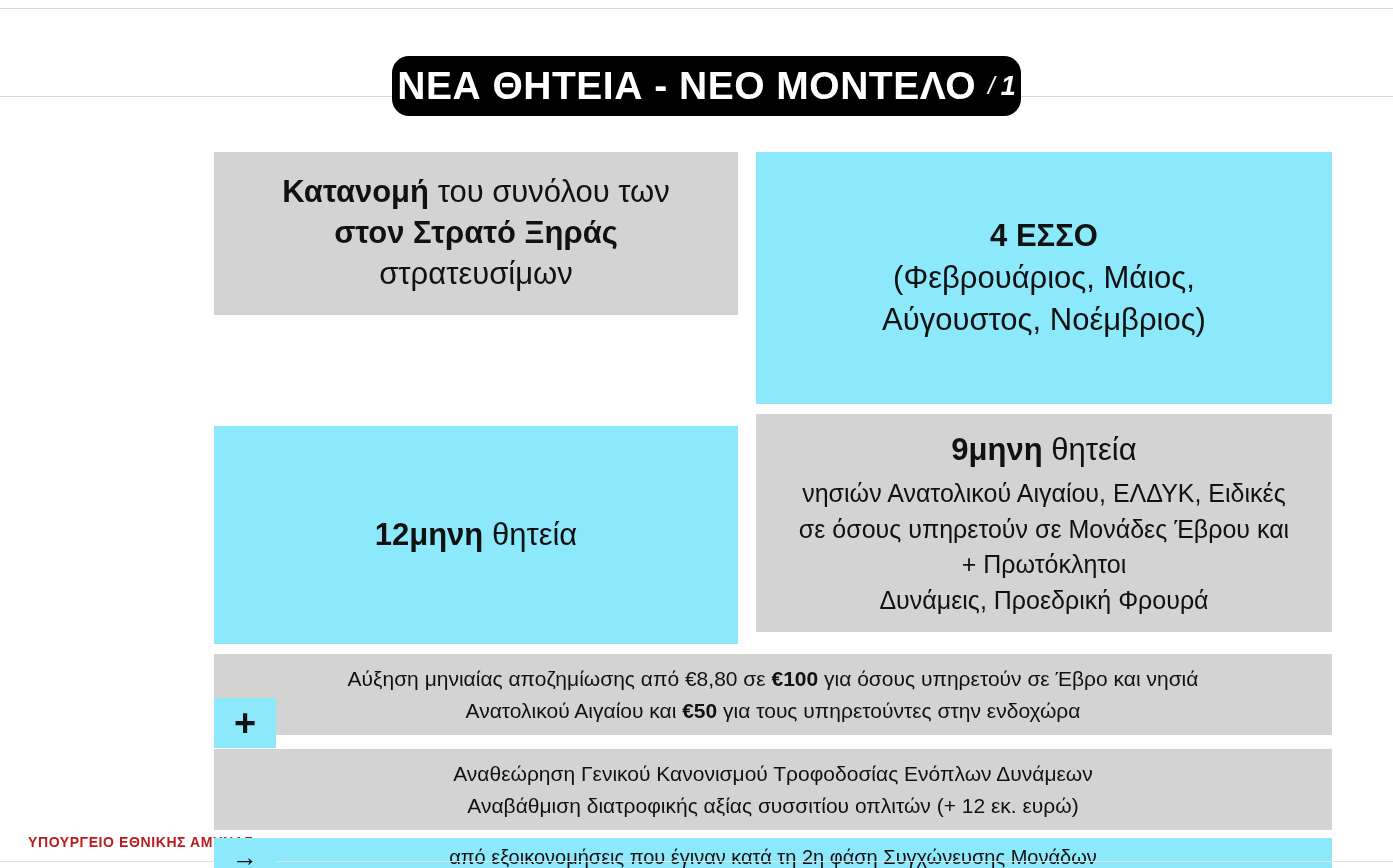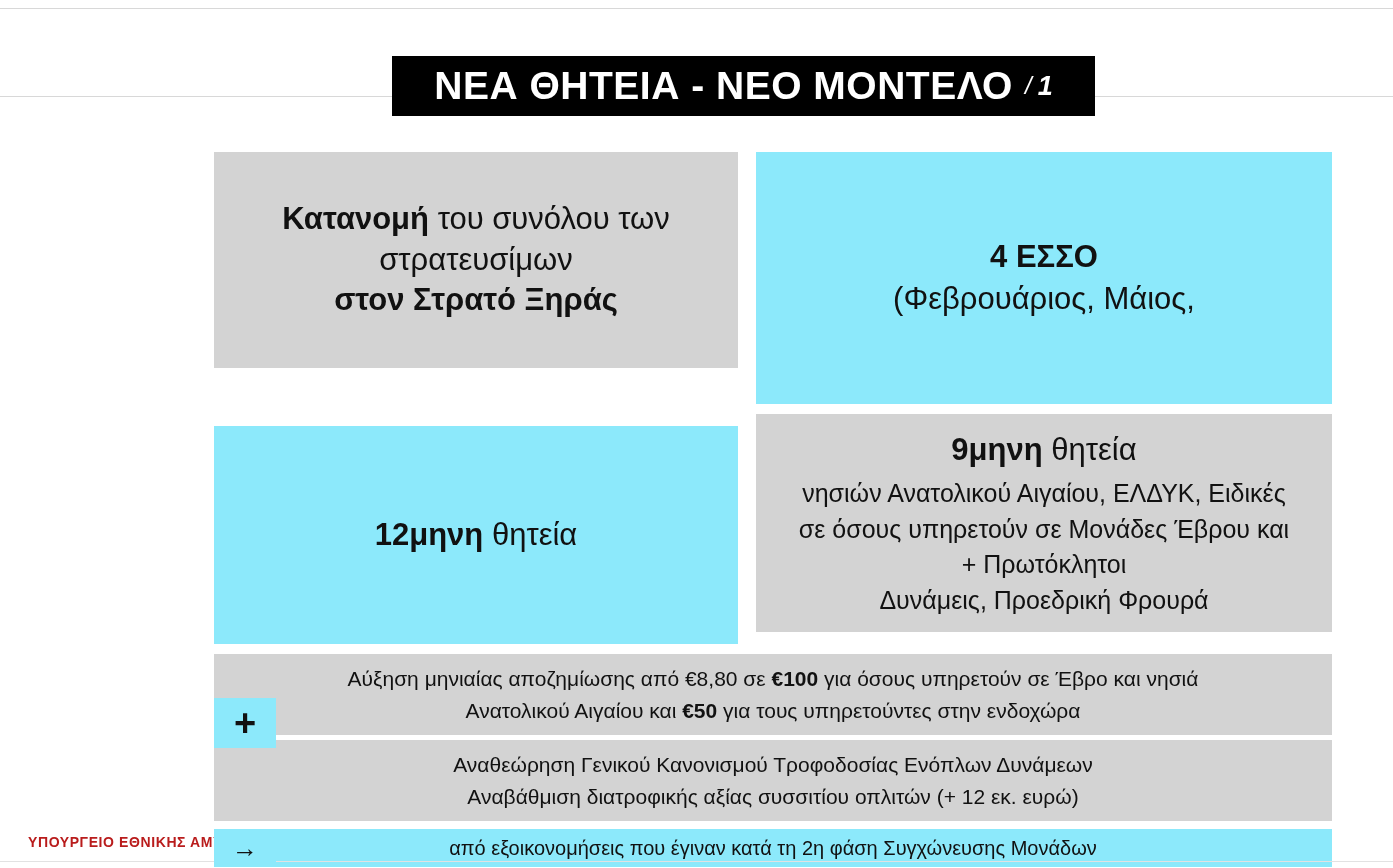--- a/index.html
+++ b/index.html
@@ -28,28 +28,29 @@
     left: 0;
     top: 96px;
     width: 100%;
     height: 1px;
     background: #d8d8d8;
   }
   .title-wrap {
     position: absolute;
     left: 392px;
     top: 56px;
-    width: 703px;
+    width: 629px;
     height: 60px;
     background: #000000;
     display: flex;
     align-items: center;
     justify-content: center;
     box-sizing: border-box;
     padding: 0 18px;
+    border-radius: 17px;
   }
   .title-main {
     color: #ffffff;
     font-weight: bold;
     font-size: 39px;
     letter-spacing: 0.5px;
     white-space: nowrap;
   }
   .title-sep {
     color: #ffffff;
@@ -83,21 +84,21 @@
     align-items: center;
     justify-content: center;
     text-align: center;
     padding: 14px 18px;
   }
   .grey { background: #d3d3d3; }
   .cyan { background: #8ce9fb; }
 
   .cell-a {
     width: 524px;
-    height: 216px;
+    height: 163px;
     font-size: 31px;
     line-height: 1.32;
   }
   .cell-b {
     width: 576px;
     height: 252px;
     font-size: 31px;
     line-height: 1.35;
   }
   .row-mid {
@@ -150,21 +151,21 @@
     width: 1118px;
   }
   .bar {
     background: #d3d3d3;
     box-sizing: border-box;
     text-align: center;
     font-size: 21px;
     line-height: 1.5;
     padding: 9px 36px;
   }
-  .bar + .bar { margin-top: 5px; }
+  .bar + .bar { margin-top: 14px; }
 
   .arrow-row {
     margin-top: 8px;
     position: relative;
     display: flex;
     align-items: center;
   }
   .arrow-badge {
     position: absolute;
     left: 0;
@@ -221,31 +222,32 @@
   <span class="title-num">1</span>
 </div>
 
 <div class="grid">
 
   <div class="row-top">
     <div class="cell grey cell-a">
       <div>
         <b>Κατανομή</b><span> του συνόλου των</span>
       </div>
+      <div>
+        <b>στον Στρατό Ξηράς</b>
+      </div>
       <div>στρατευσίμων</div>
-      <div>
-        <b>στον Στρατό Ξηράς</b>
-      </div>
     </div>
 
     <div class="cell cyan cell-b">
       <div>
         <b>4 ΕΣΣΟ</b>
       </div>
       <div>(Φεβρουάριος, Μάιος,</div>
+      <div>Αύγουστος, Νοέμβριος)</div>
     </div>
   </div>
 
   <div class="row-mid">
     <div class="cell cyan cell-c">
       <div>
         <b>12μηνη</b><span> θητεία</span>
       </div>
     </div>
 

